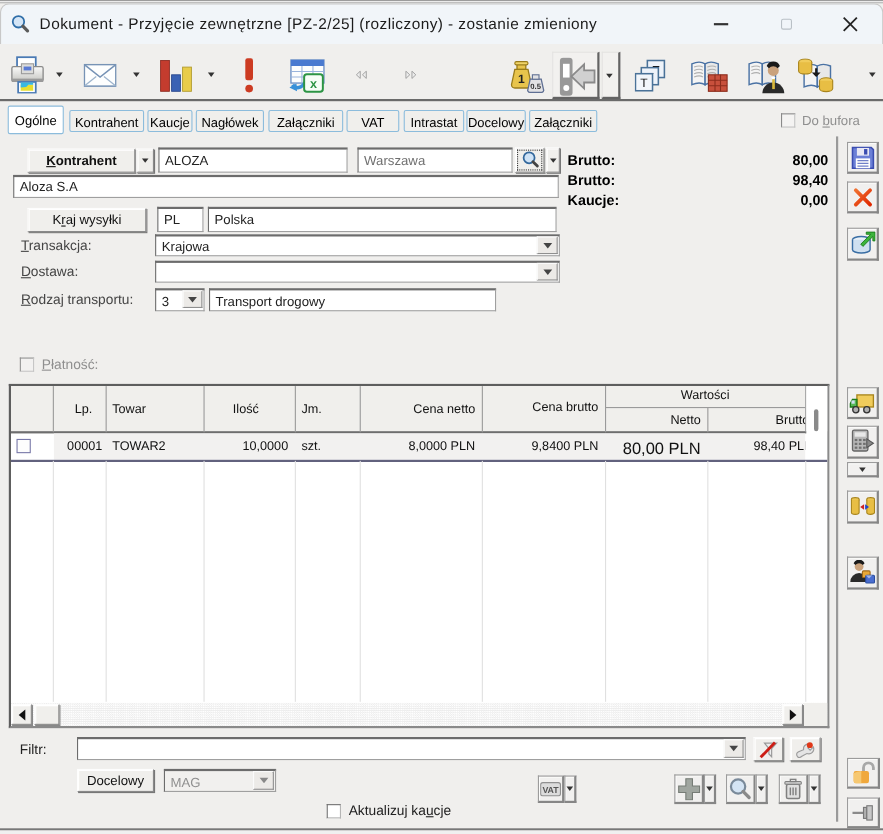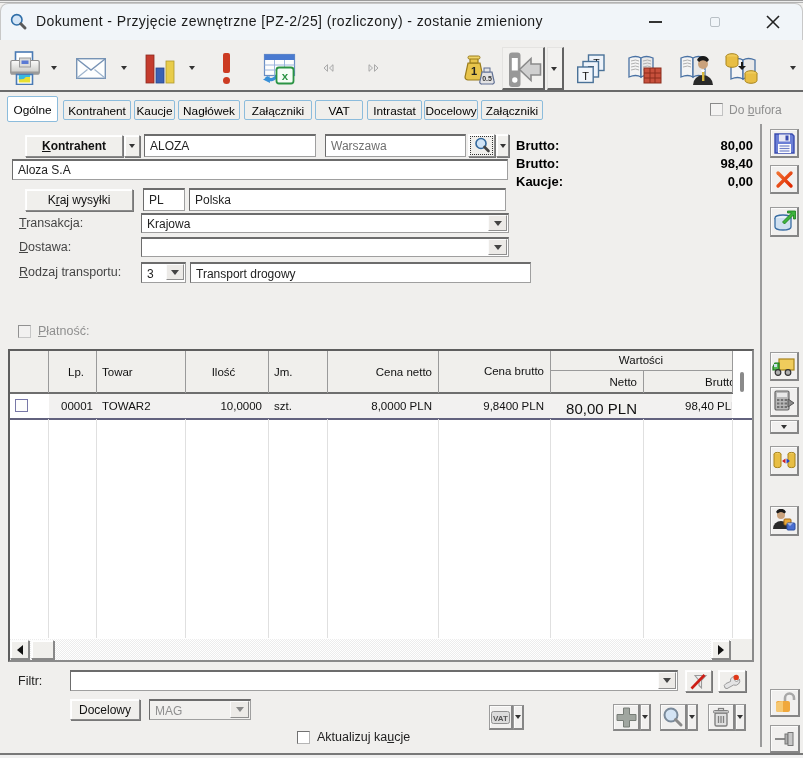--- a/index.html
+++ b/index.html
@@ -239,21 +239,21 @@
 <div class="abs" style="left:19px;top:240px;font-size:12.5px;color:#454545;"><u>D</u>ostawa:</div>
 <div class="fld" style="left:141px;top:237px;width:368px;height:20px;"></div>
 <div class="arrbtn" style="left:488px;top:239px;width:19px;height:16px;">
     <div class="tri"></div>
   </div>
 <div class="abs" style="left:19px;top:265px;font-size:12.5px;color:#454545;"><u>R</u>odzaj transportu:</div>
 <div class="fld" style="left:141px;top:262px;width:45px;height:21px;">3</div>
 <div class="arrbtn" style="left:166px;top:264px;width:18px;height:16px;">
     <div class="tri"></div>
   </div>
-<div class="fld" style="left:190px;top:262px;width:341px;height:21px;">Transport drogowy</div>
+<div class="fld" style="left:190px;top:262px;width:261px;height:21px;">Transport drogowy</div>
 
 <div class="cbx" style="left:18px;top:325px;border-color:#c6c6c6;border-top-color:#919191;border-left-color:#919191;background:#f2f1f0;"></div>
 <div class="abs glabel" style="left:38px;top:324px;font-size:12.5px;"><u>P</u>łatność:</div>
 
 <div class="abs" style="left:8px;top:349px;width:746px;height:313px;background:#fff;border:2px solid #5e5e5e;border-right-color:#8a8a8a;border-bottom-color:#8a8a8a;"></div>
 
 <div class="abs" style="left:10px;top:351px;width:742px;height:43px;background:#f0efec;border-bottom:2px solid #6e6e6e;"></div>
 
 <div class="abs" style="left:48px;top:351px;width:1px;height:42px;background:#9a9a9a;"></div>
 <div class="abs" style="left:96px;top:351px;width:1px;height:42px;background:#9a9a9a;"></div>

